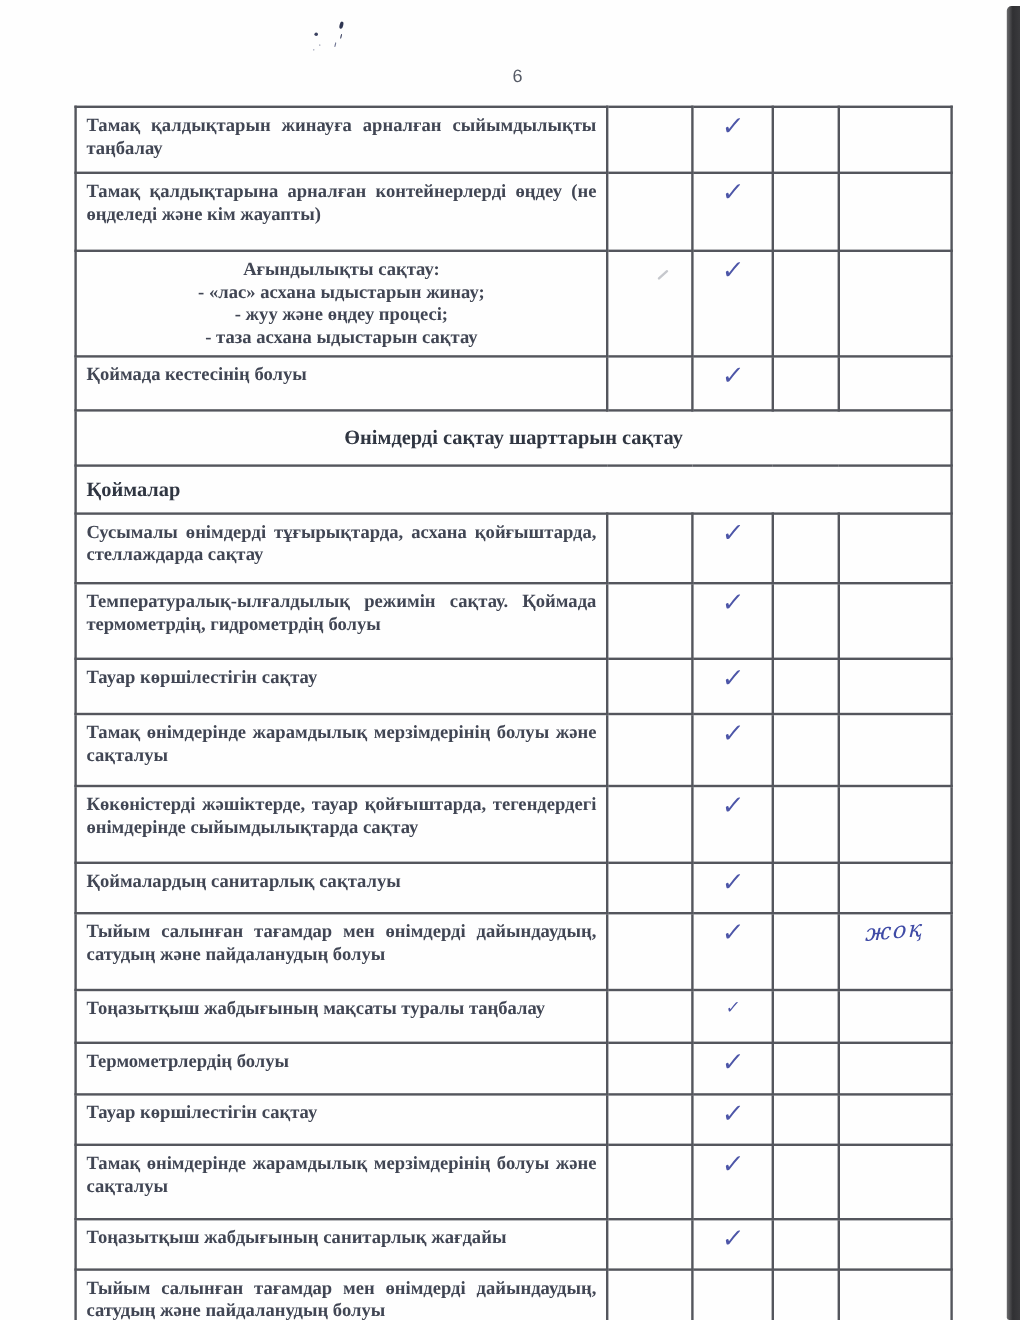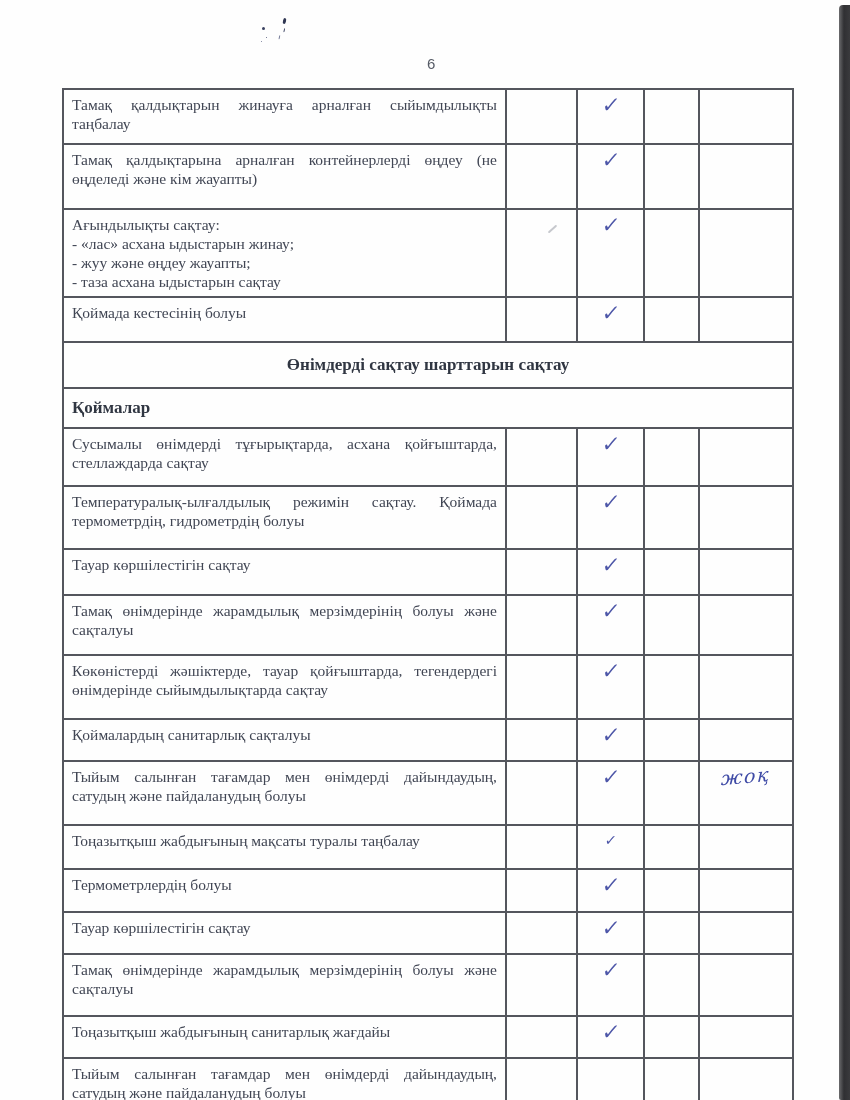--- a/index.html
+++ b/index.html
@@ -35,22 +35,23 @@
     border-collapse:collapse;table-layout:fixed;
   }
   .checklist td{
     border:2px solid #54565d;
     padding:5px 8px;
     vertical-align:top;
   }
   .cd{
     font-size:15.5px;line-height:19px;color:#414654;
     text-align:justify;
-  }
-  .cd .line{display:block;text-align:left;}
+    font-weight:bold;
+  }
+  .cd .line{display:block;text-align:center;}
   .cc{text-align:center;vertical-align:middle;}
   .check{
     display:inline-block;
     font-family:"DejaVu Sans",sans-serif;
     font-size:21px;line-height:1;
     color:#4d56a8;
     transform:skewX(-10deg) rotate(-3deg);
   }
   .check-sm .check{font-size:14px;}
   .note{
@@ -109,21 +110,21 @@
         <td class="cc"></td>
         <td class="cc"><span class="check">✓</span></td>
         <td class="cc"></td>
         <td class="cc"><span class="note"></span></td>
       </tr>
 
       <tr class="h74">
         <td class="cd">
           <span class="line">Ағындылықты сақтау:</span>
           <span class="line">- «лас» асхана ыдыстарын жинау;</span>
-          <span class="line">- жуу және өңдеу жауапты;</span>
+          <span class="line">- жуу және өңдеу процесі;</span>
           <span class="line">- таза асхана ыдыстарын сақтау</span>
         </td>
         <td class="cc"></td>
         <td class="cc"><span class="check">✓</span></td>
         <td class="cc"></td>
         <td class="cc"><span class="note"></span></td>
       </tr>
 
       <tr class="h33">
         <td class="cd">Қоймада кестесінің болуы</td>

